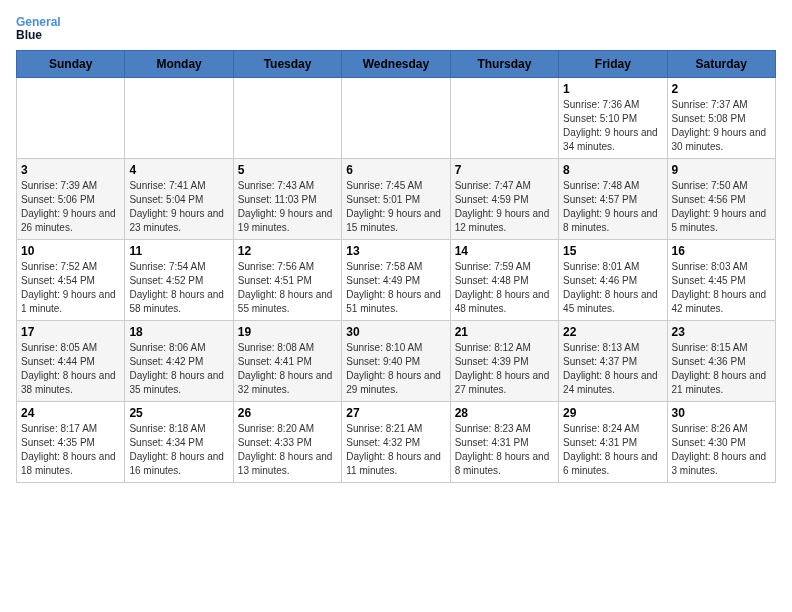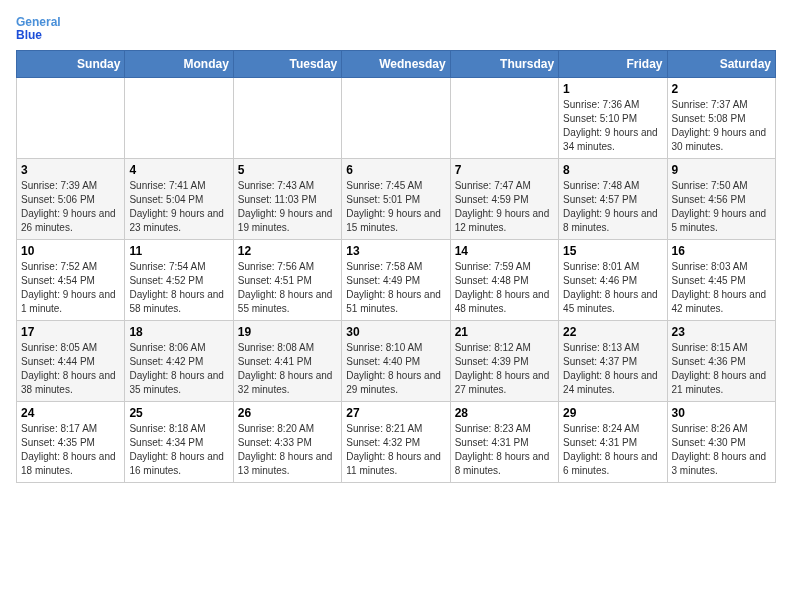--- a/index.html
+++ b/index.html
@@ -42,23 +42,23 @@
       font-size: 16px;
       color: #555;
     }
     .calendar-table {
       width: 100%;
       border-collapse: collapse;
       font-size: 11px;
     }
     .calendar-table th {
       background-color: #4a7fc1;
-      color: #ffffff;
+      color: #000000;
       padding: 6px 4px;
-      text-align: right;
+      text-align: center;
       font-size: 12px;
       font-weight: bold;
       border: 1px solid #3a6aaa;
     }
     .calendar-table td {
       vertical-align: top;
       padding: 4px;
       border: 1px solid #ccc;
       height: 80px;
       width: calc(100% / 7);
@@ -82,21 +82,21 @@
     }
   </style>
 </head>
 <body>
 
 <div class="header-area">
   <div class="logo">
 
     <div>
       <div class="logo-text"><span>General</span></div>
-      <div class="logo-text" style="color:#1d4ed8;">Blue</div>
+      <div class="logo-text" style="color:#0f172a;">Blue</div>
     </div>
   </div>
   <div class="title-area">
     <div class="month-title"></div>
     <div class="location-title"></div>
   </div>
 </div>
 
 <table class="calendar-table">
   <thead>
@@ -233,21 +233,21 @@
         </td>
         <td>
           <div class="day-number">19</div>
           <div class="day-info" style="white-space: pre-line;">Sunrise: 8:08 AM
 Sunset: 4:41 PM
 Daylight: 8 hours and 32 minutes.</div>
         </td>
         <td>
           <div class="day-number">30</div>
           <div class="day-info" style="white-space: pre-line;">Sunrise: 8:10 AM
-Sunset: 4:40 PM
+Sunset: 9:40 PM
 Daylight: 8 hours and 29 minutes.</div>
         </td>
         <td>
           <div class="day-number">21</div>
           <div class="day-info" style="white-space: pre-line;">Sunrise: 8:12 AM
 Sunset: 4:39 PM
 Daylight: 8 hours and 27 minutes.</div>
         </td>
         <td>
           <div class="day-number">22</div>

